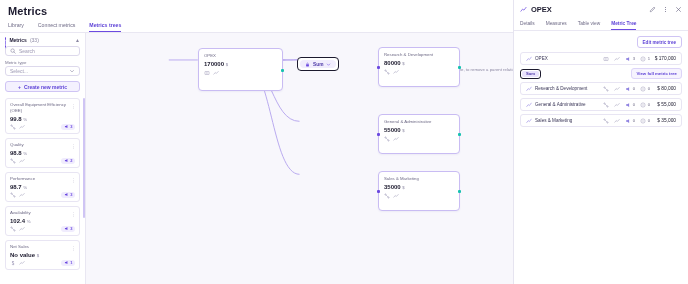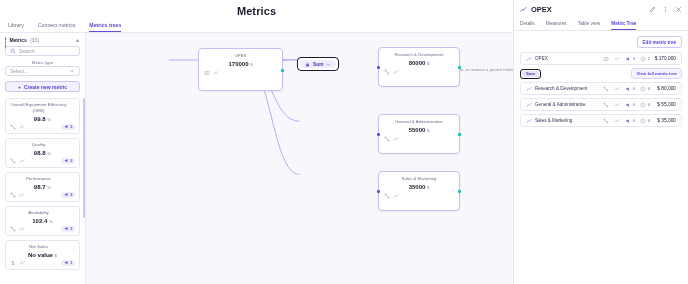--- a/index.html
+++ b/index.html
@@ -9,21 +9,21 @@
     background: #ffffff;
     overflow: hidden;
     color: #25213b;
   }
   .app { position: relative; width: 688px; height: 284px; display: flex; }
 
   
   .main-region {
     width: 514px; height: 284px; position: relative;
     background: #ffffff; border-right: 1px solid #e6e4f0;
-    display: flex; flex-direction: column; text-align: center;
+    display: flex; flex-direction: column;
   }
   .page-title {
     font-size: 11px; font-weight: 700; color: #1c1a2e;
     padding: 5px 8px 2px 8px; letter-spacing: .1px;
   }
   .top-tabs {
     display: flex; gap: 14px; padding: 0 8px;
     border-bottom: 1px solid #e9e7f2; height: 14px; align-items: flex-end;
   }
   .top-tab {

